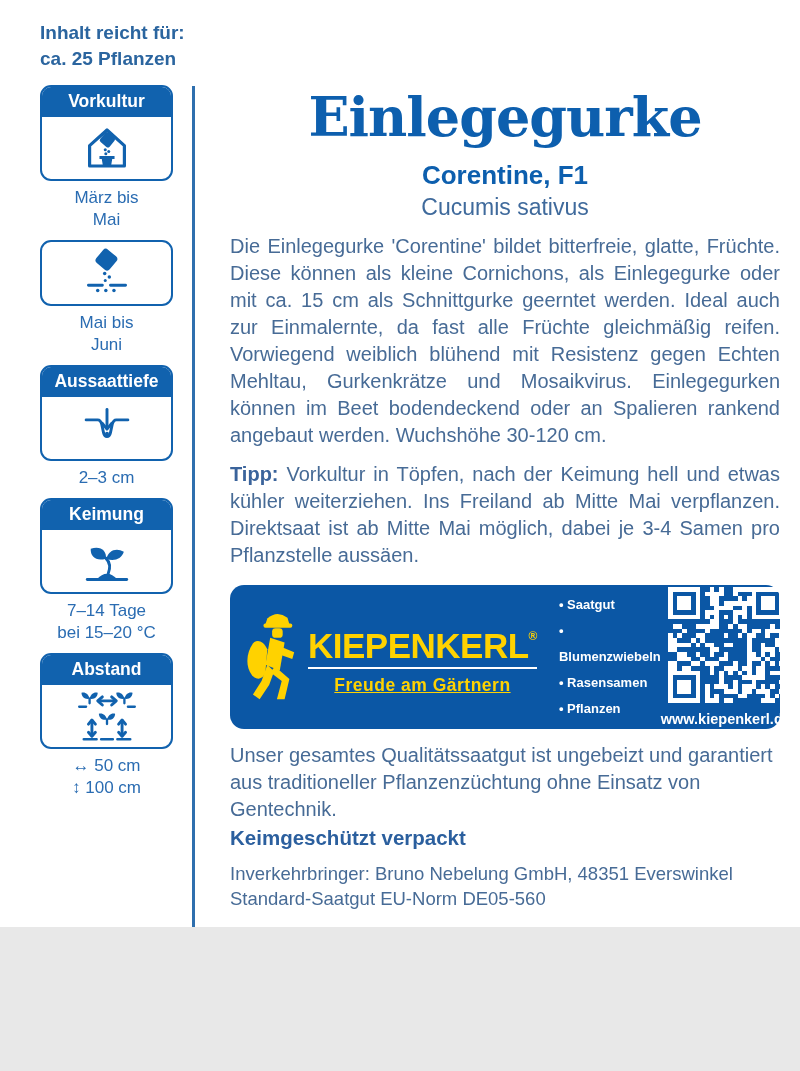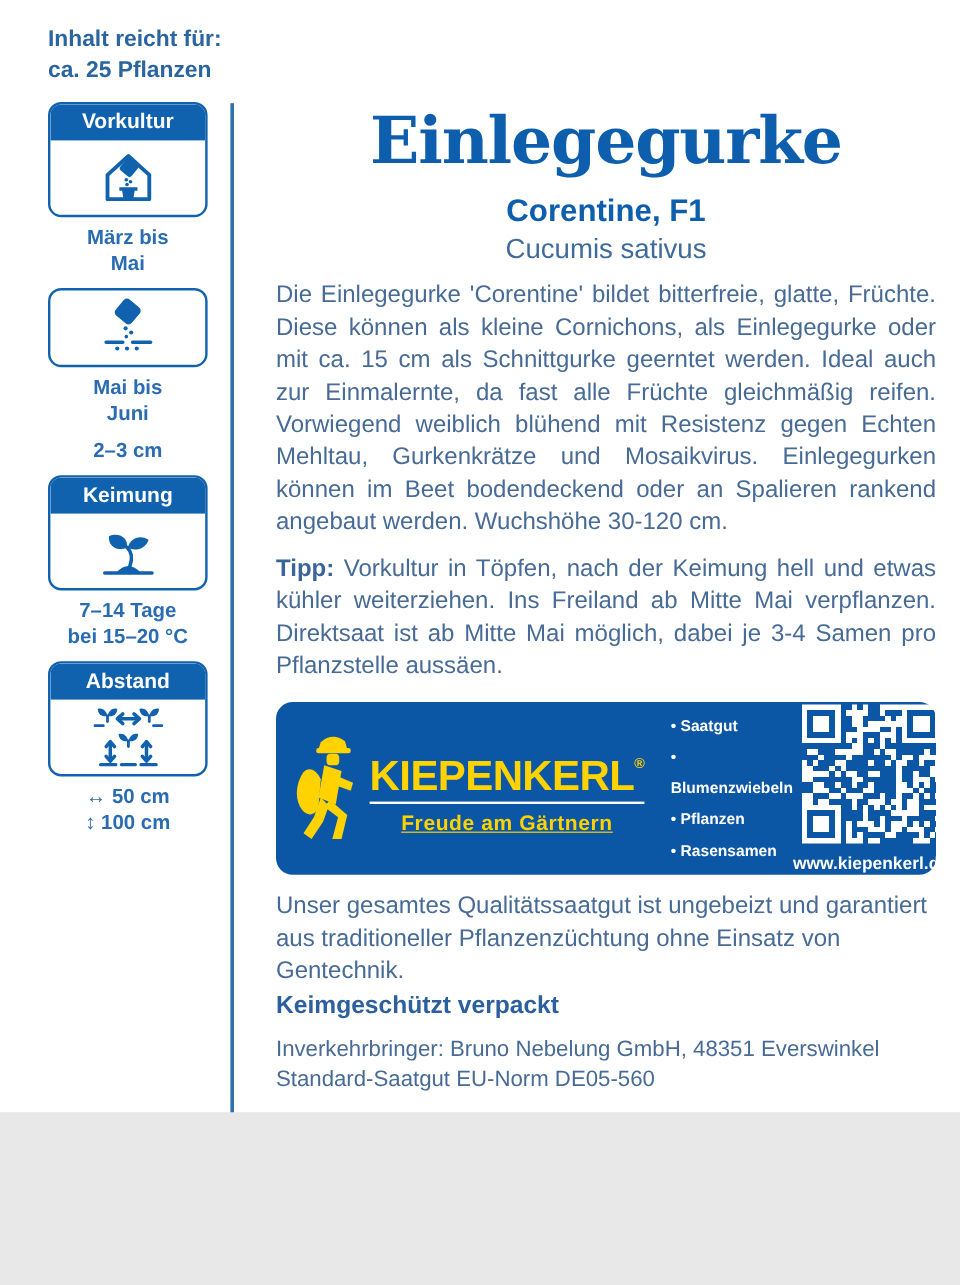--- a/index.html
+++ b/index.html
@@ -8,21 +8,21 @@
   
   .content-note{position:absolute;left:40px;top:20px;font-size:19px;line-height:26px;
         font-weight:600;color:#2b659f;}
   
   .sidebar{position:absolute;left:40px;top:85px;width:133px;}
   .side-item{margin-bottom:3px;}
   .side-box{border:2.5px solid #1162ae;border-radius:11px;overflow:hidden;background:#fff;}
   .side-head{background:#1162ae;color:#fff;font-weight:700;font-size:17.5px;
         text-align:center;padding:4px 0 5px;}
   .side-icon{height:62px;display:flex;align-items:center;justify-content:center;}
-  .side-caption{margin:6px 0 9px;text-align:center;font-size:17px;font-weight:700;
+  .side-caption{margin:6px 0 9px;text-align:center;font-size:17px;font-weight:400;
         line-height:22px;color:#2a6cb2;}
   .divider{position:absolute;left:192px;top:86px;width:2.5px;height:862px;background:#2e6fae;}
   
   .main{position:absolute;left:230px;top:86px;width:550px;}
   .title{margin:0;text-align:center;font-family:"DejaVu Serif",serif;font-weight:700;
         font-size:54px;line-height:62px;color:#0d5fae;letter-spacing:-1px;}
   .variety{margin-top:12px;text-align:center;font-size:26px;font-weight:700;color:#0d5fae;}
   .species{margin-top:3px;text-align:center;font-size:23px;color:#3f6a9c;}
   .desc{margin:12px 0 0;font-size:20px;line-height:27px;text-align:justify;color:#476b96;}
   .desc b{color:#3a639b;}
@@ -92,20 +92,31 @@
               <path d="M18 71 H42 M56 71 H82" stroke="#1162ae" stroke-width="5" stroke-linecap="round"></path>
               <circle cx="34" cy="80" r="3" fill="#1162ae"></circle>
               <circle cx="48" cy="80" r="3" fill="#1162ae"></circle>
               <circle cx="62" cy="80" r="3" fill="#1162ae"></circle>
             </svg>
           </div>
         </div>
         <div class="side-caption"><span>Mai bis</span><br><span>Juni</span></div>
       </div>
       <div class="side-item">
+        <div class="side-box">
+          <div class="side-head">Aussaattiefe</div>
+          <div class="side-icon">
+            <svg viewBox="0 0 100 100" width="64" height="58" aria-hidden="true">
+              <path d="M14 36 H34 C39 36 40 40 41 44 L44 58 C46 67 54 67 56 58 L59 44 C60 40 61 36 66 36 H86" fill="none" stroke="#1162ae" stroke-width="5" stroke-linecap="round"></path>
+              <path d="M50 18 V48" stroke="#1162ae" stroke-width="5" stroke-linecap="round"></path>
+              <path d="M42 42 L50 52 L58 42" fill="none" stroke="#1162ae" stroke-width="5" stroke-linecap="round" stroke-linejoin="round"></path>
+              <circle cx="50" cy="60" r="3.4" fill="#1162ae"></circle>
+            </svg>
+          </div>
+        </div>
         <div class="side-caption"><span>2–3 cm</span></div>
       </div>
       <div class="side-item">
         <div class="side-box">
           <div class="side-head">Keimung</div>
           <div class="side-icon">
             <svg viewBox="0 0 100 100" width="64" height="58" aria-hidden="true">
               <path d="M16 82 H84" stroke="#1162ae" stroke-width="5" stroke-linecap="round"></path>
               <path d="M32 82 Q50 62 68 82 Z" fill="#1162ae"></path>
               <path d="M52 72 C56 62 55 52 48 45" fill="none" stroke="#1162ae" stroke-width="5" stroke-linecap="round"></path>
@@ -174,22 +185,22 @@
         </svg>
         <div class="wordmark-col">
           <div class="wordmark"><span>KIEPENKERL</span><sup>®</sup></div>
           <div class="logo-underline"></div>
           <div class="tagline">Freude am Gärtnern</div>
         </div>
       </div>
       <ul class="products" id="products">
           <li>Saatgut</li>
           <li>Blumenzwiebeln</li>
+          <li>Rasensamen</li>
           <li>Pflanzen</li>
-          <li>Rasensamen</li>
         </ul>
       <div class="qr-block">
         <svg id="qr" width="116" height="116" viewBox="0 0 25 25" shape-rendering="crispEdges" aria-hidden="true">
             <rect x="0" y="0" width="1" height="1" fill="#ffffff"></rect>
             <rect x="1" y="0" width="1" height="1" fill="#ffffff"></rect>
             <rect x="2" y="0" width="1" height="1" fill="#ffffff"></rect>
             <rect x="3" y="0" width="1" height="1" fill="#ffffff"></rect>
             <rect x="4" y="0" width="1" height="1" fill="#ffffff"></rect>
             <rect x="5" y="0" width="1" height="1" fill="#ffffff"></rect>
             <rect x="6" y="0" width="1" height="1" fill="#ffffff"></rect>

